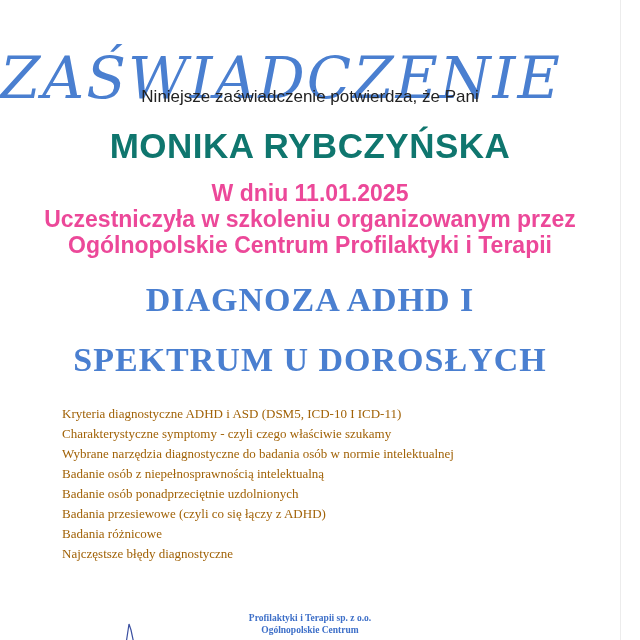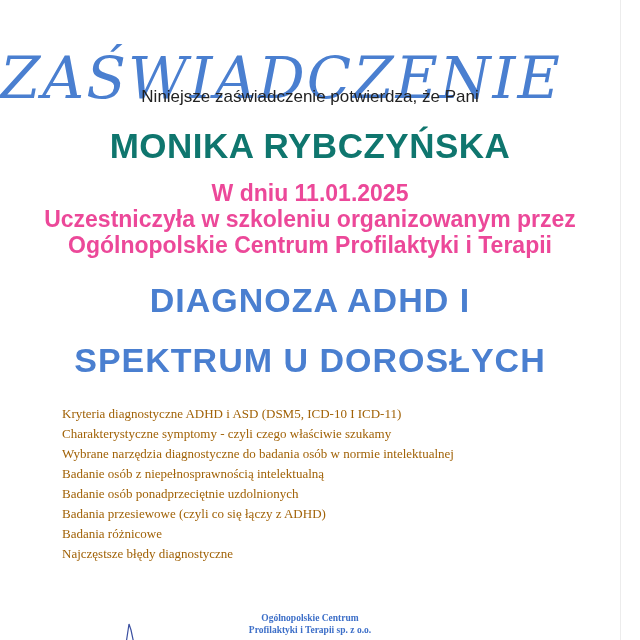--- a/index.html
+++ b/index.html
@@ -33,21 +33,21 @@
     text-align: center; font-size: 35px; line-height: 44px;
     font-weight: bold; color: #0f766e; letter-spacing: 0.5px;
   }
   .body-line {
     position: absolute; left: 0; width: 620px;
     text-align: center; font-size: 23px; line-height: 22px; color: #ec4899; font-weight: bold;
   }
   .course {
     position: absolute; left: 0; width: 620px;
     text-align: center; font-size: 34px; line-height: 44px;
-    font-weight: bold; color: #4a7fd0; letter-spacing: 1px;
+    font-weight: bold; color: #4a7fd0; letter-spacing: 1px; font-family: Liberation Serif, serif;
   }
   .topics {
     position: absolute; left: 62px; top: 404px; margin: 0; padding: 0;
     list-style: none;
   }
   .topics li {
     font-size: 13px; line-height: 20px; color: #a16207; white-space: nowrap; font-family: Liberation Serif, serif;
   }
   .stamp {
     position: absolute; left: 240px; top: 612px; width: 140px;
@@ -86,15 +86,15 @@
   <li>Badania przesiewowe (czyli co się łączy z ADHD)</li>
   <li>Badania różnicowe</li>
   <li>Najczęstsze błędy diagnostyczne</li>
 </ul>
 
 <svg class="signature" viewBox="0 0 12 22">
   <path d="M2 22 L5 2 L7 8 L10 22" fill="none" stroke="#3a4fa0" stroke-width="1.2"></path>
 </svg>
 
 <div class="stamp">
+  <div>Profilaktyki i Terapii sp. z o.o.</div>
   <div>Ogólnopolskie Centrum</div>
-  <div>Profilaktyki i Terapii sp. z o.o.</div>
 </div>
 
 </body></html>

